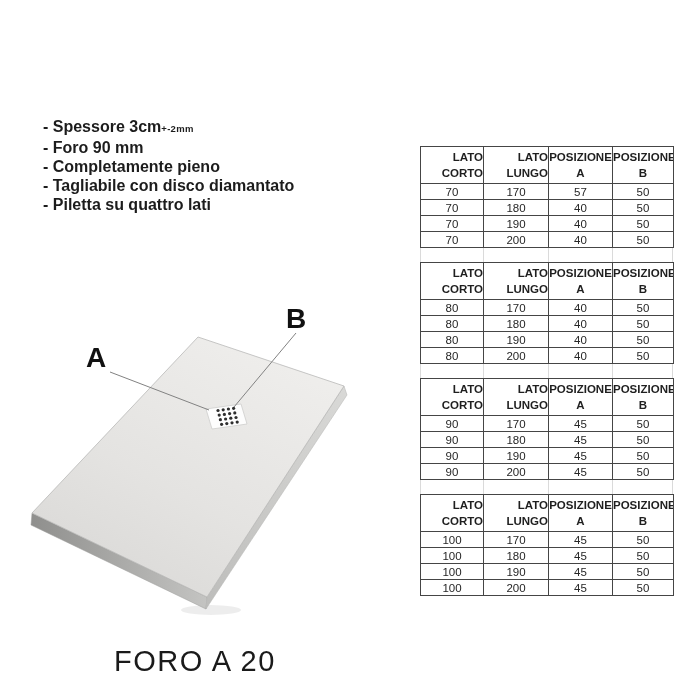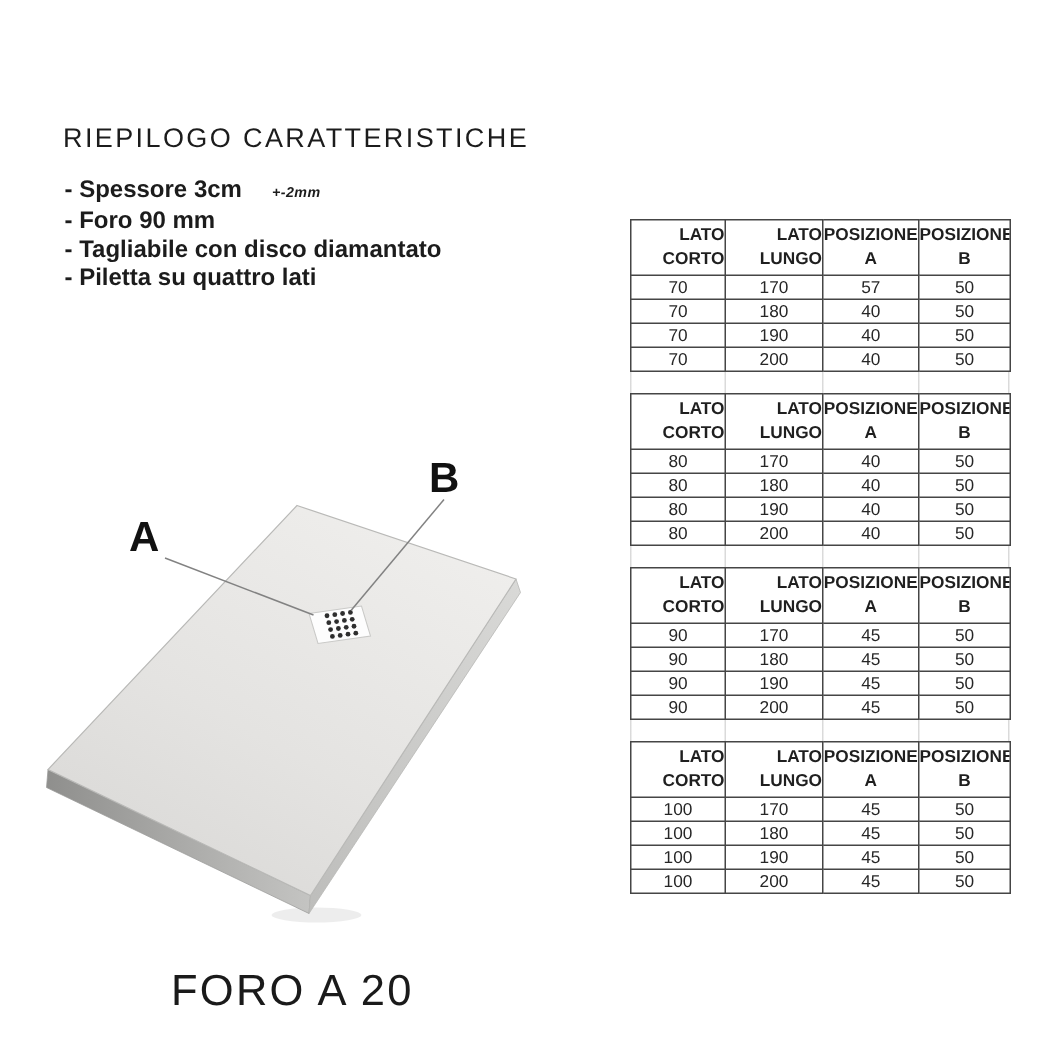--- a/index.html
+++ b/index.html
@@ -11,21 +11,21 @@
   .title{
     position:absolute;left:42px;top:82px;
     font-size:18px;font-weight:400;letter-spacing:1.6px;color:#1c1c1c;
     white-space:nowrap;
   }
   .features{
     position:absolute;left:43px;top:117px;
     font-size:16px;font-weight:700;line-height:19px;color:#1c1c1c;
   }
   .feature-item{white-space:nowrap;}
-  .suffix{font-size:9.5px;font-weight:700;margin-left:20px;letter-spacing:0.3px;font-style:italic;}
+  .suffix{font-size:9.5px;font-weight:700;margin-left:0;letter-spacing:0.3px;}
   
   .tray-svg{position:absolute;left:25px;top:300px;}
   .diagram-label{font-family:"Liberation Sans",sans-serif;font-size:28px;font-weight:700;fill:#111111;}
   
   .caption{
     position:absolute;left:114px;top:645px;
     font-size:29px;font-weight:400;letter-spacing:1.5px;color:#1a1a1a;
     white-space:nowrap;
   }
   
@@ -50,25 +50,25 @@
     background-repeat:no-repeat;
     background-size:1px 100%;
     background-position:0 0,63px 0,128px 0,192px 0,252px 0;
   }
 </style>
 </head>
 <body>
 
 <div class="page">
 
-  <div class="title">RIEPILOGO CARATTERISTICHE</div>
 
   <div class="features">
       <div class="feature-item"><span>- Spessore 3cm</span><span class="suffix">+-2mm</span></div>
       <div class="feature-item"><span>- Foro 90 mm</span></div>
+      <div class="feature-item"><span>- Completamente pieno</span></div>
       <div class="feature-item"><span>- Tagliabile con disco diamantato</span></div>
       <div class="feature-item"><span>- Piletta su quattro lati</span></div>
     </div>
 
   <svg class="tray-svg" width="380" height="330" viewBox="0 0 380 330">
     <defs>
       <linearGradient id="trayTop" x1="0.75" y1="0" x2="0.1" y2="1">
         <stop offset="0" stop-color="#efeeec"></stop>
         <stop offset="0.55" stop-color="#e4e3e1"></stop>
         <stop offset="1" stop-color="#d8d7d5"></stop>

